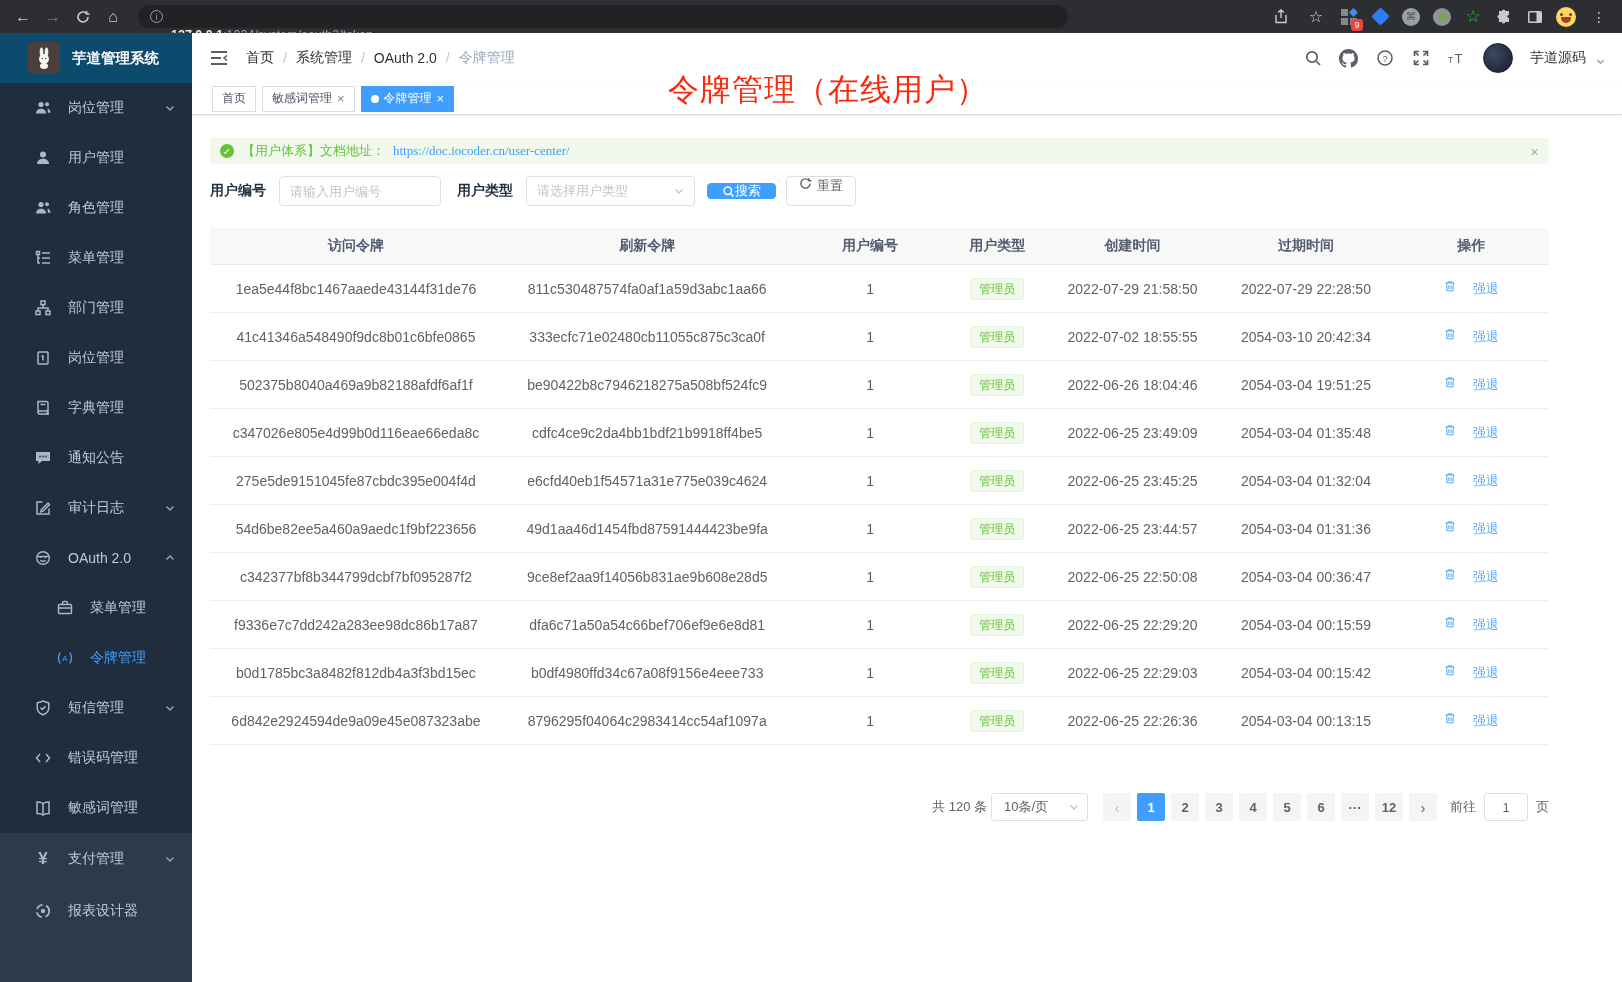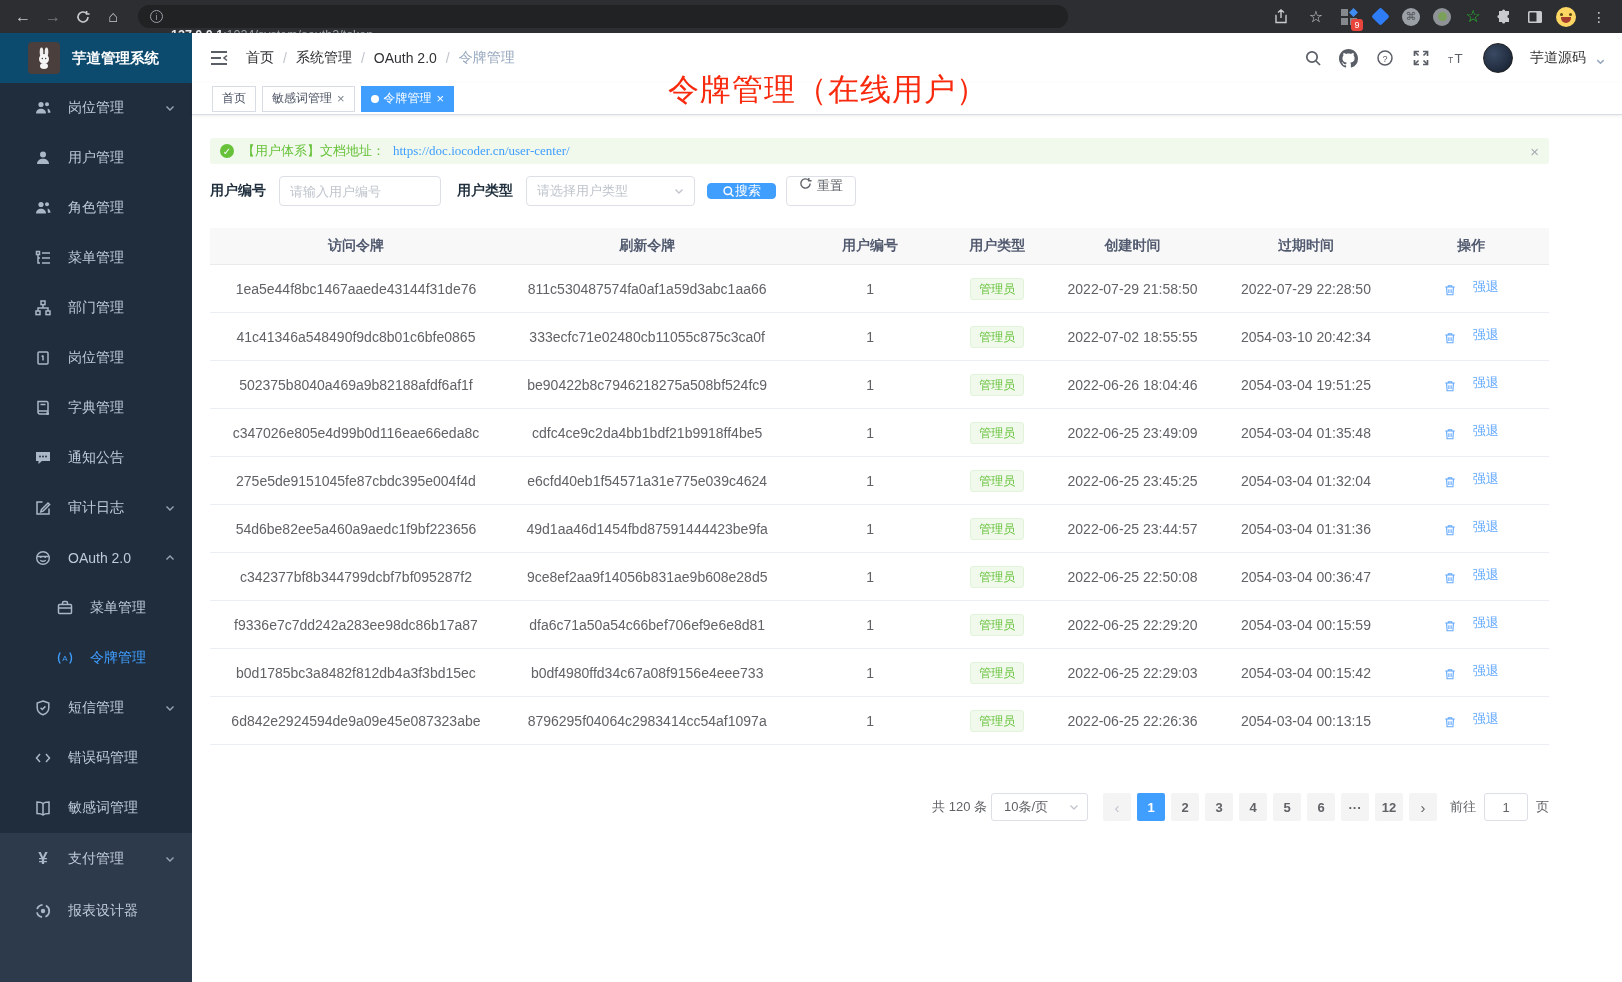--- a/index.html
+++ b/index.html
@@ -100,21 +100,21 @@
     font-size:13px; display:inline-flex; align-items:flex-start; gap:5px; cursor:pointer; font-family:inherit;}
 
   .table { margin-top:22px; width:1339px; font-size:14px; }
   .thead { display:flex; height:37px; background:#f8f8f9; align-items:center; border-bottom:1px solid #e8eaec; }
   .th { font-weight:bold; color:#515a6e; text-align:center; }
   .trow { display:flex; height:48px; align-items:center; border-bottom:1px solid #ebeef5; }
   .td { color:#606266; text-align:center; overflow:hidden; white-space:nowrap; }
   .c1{width:21.8%}.c2{width:21.7%}.c3{width:11.6%}.c4{width:7.4%}.c5{width:12.8%}.c6{width:13.1%}.c7{width:11.6%}
   .tag-success { display:inline-block; height:22px; line-height:20px; padding:0 8px; font-size:12px; color:#67c23a;
     background:#f0f9eb; border:1px solid #e1f3d8; border-radius:3px; }
-  .link-danger { color:#61a8ff; font-size:13px; display:inline-flex; align-items:flex-end; gap:17px; cursor:pointer; }
+  .link-danger { color:#61a8ff; font-size:13px; display:inline-flex; align-items:flex-start; gap:17px; cursor:pointer; }
 
   .pagination { margin-top:48px; width:1339px; display:flex; align-items:center; justify-content:flex-end; font-size:13px; color:#606266; }
   .pg-total { margin-right:4px; }
   .pg-size { width:97px; height:28px; border:1px solid #dcdfe6; border-radius:3px; display:flex; align-items:center; padding:0 8px 0 12px; position:relative; margin-right:12px; cursor:pointer;}
   .pg-size .sel-caret { right:7px; }
   .pg-btn { min-width:28px; height:28px; margin:0 3px; background:#f4f4f5; border-radius:2px; display:inline-flex;
     align-items:center; justify-content:center; font-weight:bold; color:#606266; cursor:pointer; padding:0 4px; }
   .pg-btn.arrow { font-size:15px; font-weight:normal; }
   .pg-btn.disabled { color:#c0c4cc; cursor:default; }
   .pg-btn.active { background:#409eff; color:#fff; }

